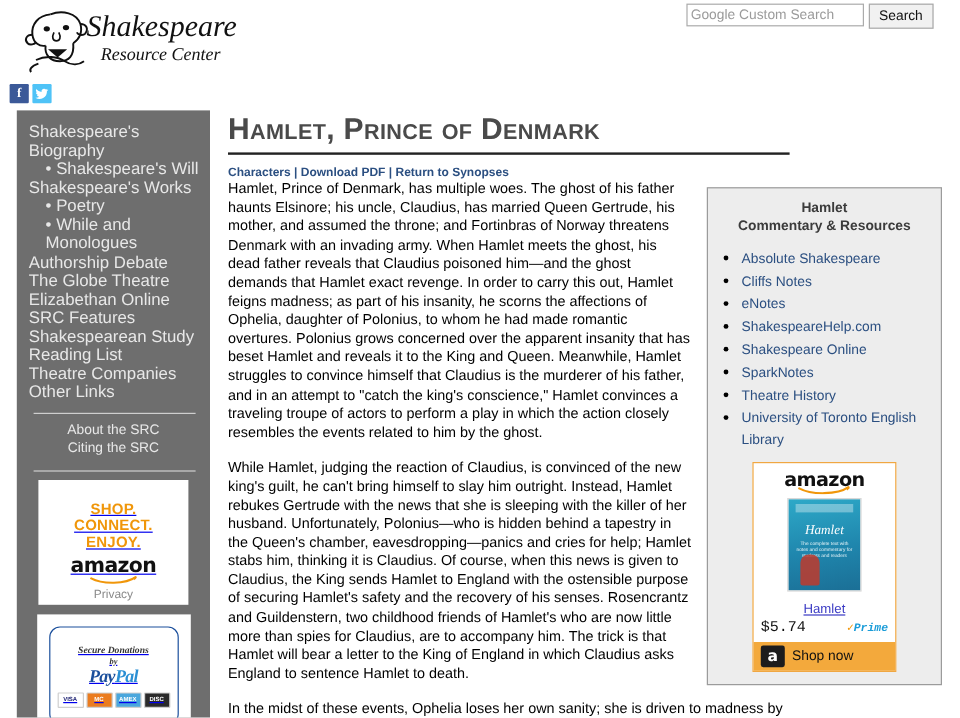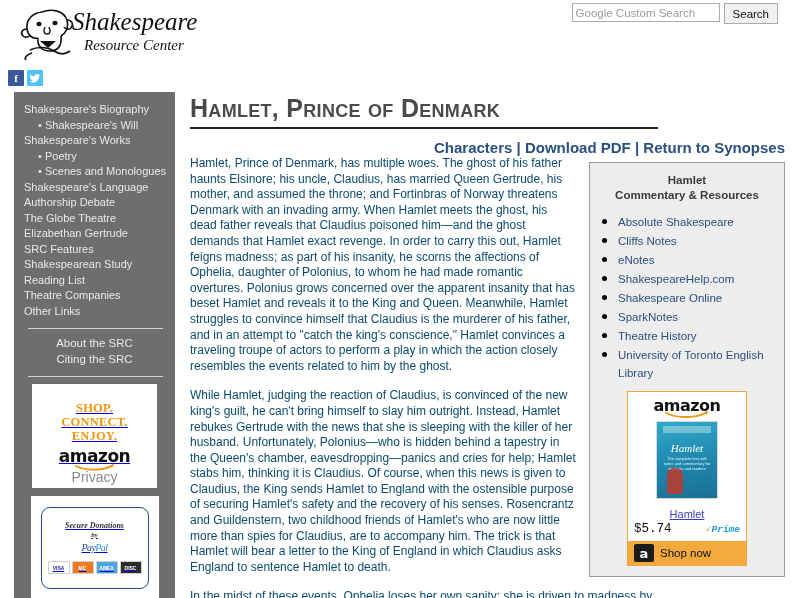--- a/index.html
+++ b/index.html
@@ -46,53 +46,53 @@
   .sidebar {
     position: absolute; left: 14px; top: 92px;
     width: 161px; background: #6e6e6e;
     padding: 10px 0 14px 0;
     min-height: 506px;
   }
   .nav { list-style: none; margin: 0; padding: 0 0 0 10px; }
   .nav li { margin: 0; padding: 0; }
   .nav a {
     display: block; color: #e8e8e8; text-decoration: none;
-    font-size: 11px; line-height: 15.5px; padding: 0;
+    font-size: 14px; line-height: 15.5px; padding: 0;
   }
   .nav li.sub a { padding-left: 14px; }
   .nav li.sub a::before { content: "\2022  "; color: #e8e8e8; }
   .sb-rule { height: 1px; background: #cfcfcf; margin: 9px 12px 7px 14px; }
   .sb-center { text-align: center; }
   .sb-center a {
     display: block; color: #e8e8e8; text-decoration: none;
     font-size: 11.5px; line-height: 15.5px;
   }
   .ad-box {
     width: 125px; height: 104px; background: #fff; margin: 6px auto 0 auto;
     display: flex; flex-direction: column; align-items: center;
     justify-content: center; position: relative;
   }
   .ad-amz-line { color: #f0960a; font-weight: bold; font-size: 12.5px;
-    line-height: 14px; letter-spacing: 0.2px; font-family: Liberation Serif, serif; }
+    line-height: 14px; letter-spacing: 0.2px; }
   .amz-word { font-size: 17px; font-weight: bold; color: #111;
     letter-spacing: -0.5px; margin-top: 3px; font-family: "DejaVu Sans", sans-serif; }
   .amz-smile { width: 40px; height: 7px; margin-top: -2px; }
-  .ad-privacy { position: absolute; bottom: 3px; font-size: 14px; color: #8a8a8a; }
+  .ad-privacy { position: absolute; bottom: 3px; font-size: 10px; color: #8a8a8a; }
   .paypal-box {
     width: 128px; height: 103px; background: #fff; margin: 8px auto 0 auto;
     display: flex; align-items: center; justify-content: center;
   }
   .pp-inner { width: 108px; height: 82px; border: 1px solid #1b4f9c;
     border-radius: 9px; display: flex; flex-direction: column;
     align-items: center; justify-content: center; gap: 1px; }
   .pp-l1 { font-size: 8px; color: #333; font-style: italic;
     font-family: "Liberation Serif", serif; font-weight: bold; }
   .pp-l2 { font-size: 7px; color: #333; font-style: italic;
     font-family: "Liberation Serif", serif; font-weight: bold; }
-  .pp-logo { font-size: 10px; font-weight: normal; font-style: italic;
+  .pp-logo { font-size: 15px; font-weight: bold; font-style: italic;
     color: #1b4f9c; letter-spacing: -0.6px; line-height: 16px;
     font-family: "Liberation Serif", serif; }
   .pp-logo .pal { color: #2a8fd4; }
   .pp-cards { display: flex; gap: 2px; margin-top: 4px; }
   .pp-card { width: 22px; height: 13px; border: 1px solid #cfcfcf;
     font-size: 5px; display: flex; align-items: center; justify-content: center;
     color: #fff; font-weight: bold; border-radius: 1px; }
   .c-visa { background: #fff; color: #1a1f71; }
   .c-mc { background: #eb7c1f; }
   .c-ax { background: #4aa7dd; }
@@ -100,21 +100,21 @@
 
   
   .main { position: absolute; left: 190px; top: 94px; width: 595px; }
   .page-title {
     margin: 0; padding: 0 0 4px 0;
     font-size: 25px; font-weight: bold; color: #4a4a4a;
     font-variant: small-caps; letter-spacing: 0.3px;
     border-bottom: 2px solid #222; width: 468px;
     font-family: "Liberation Sans", sans-serif;
   }
-  .crumb-links { margin-top: 10px; font-size: 15px; font-weight: bold; text-align: right; }
+  .crumb-links { margin-top: 10px; font-size: 10px; font-weight: bold; }
   .crumb-links a { color: #2b4f81; text-decoration: none; }
   .crumb-links .sep { color: #2b4f81; }
 
   .res-box {
     float: right; width: 196px; margin: 6px 0 8px 12px;
     border: 1px solid #9b9b9b; background: #ededed;
     padding: 10px 6px 10px 6px;
   }
   .res-title { text-align: center; font-size: 11.5px; font-weight: bold;
     color: #3b3b3b; line-height: 15px; }
@@ -151,21 +151,21 @@
   .aw-prime .chk { color: #f0960a; font-style: normal; }
   .aw-shop { background: #f3a93c; display: flex; align-items: center;
     gap: 6px; padding: 3px 6px; margin: 0 -4px; }
   .aw-a { width: 20px; height: 18px; background: #1c1c1c; color: #fff;
     font-size: 13px; font-weight: bold; display: flex; align-items: center;
     justify-content: center; border-radius: 2px; font-family: "DejaVu Sans", sans-serif; }
   .aw-shoptxt { font-size: 11.5px; color: #111; }
 
   .body-copy p {
     margin: 0 0 14px 0; font-size: 12px; line-height: 15.6px;
-    color: #0c4a6e; text-align: left;
+    color: #000000; text-align: left;
   }
 </style>
 </head>
 <body>
 
 <div class="page">
 
   <div class="header">
     <a class="logo-wrap" href="#">
       <svg class="logo-svg" width="190" height="62" viewBox="0 0 190 62">
@@ -212,33 +212,30 @@
       <li class="sub">
           <a href="#">Shakespeare's Will</a>
         </li>
       <li>
           <a href="#">Shakespeare's Works</a>
         </li>
       <li class="sub">
           <a href="#">Poetry</a>
         </li>
       <li class="sub">
-          <a href="#">Scenes and Monologues</a>
-        </li>
-      <li>
-          <a href="#">Shakespeare's Language</a>
+          <a href="#">While and Monologues</a>
         </li>
       <li>
           <a href="#">Authorship Debate</a>
         </li>
       <li>
           <a href="#">The Globe Theatre</a>
         </li>
       <li>
-          <a href="#">Elizabethan Gertrude</a>
+          <a href="#">Elizabethan Online</a>
         </li>
       <li>
           <a href="#">SRC Features</a>
         </li>
       <li>
           <a href="#">Shakespearean Study</a>
         </li>
       <li>
           <a href="#">Reading List</a>
         </li>

